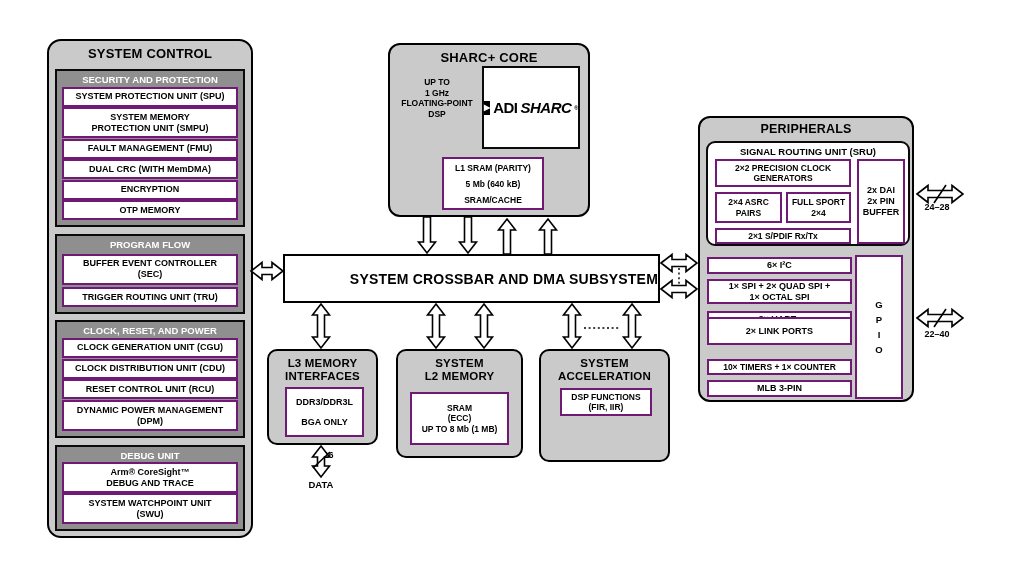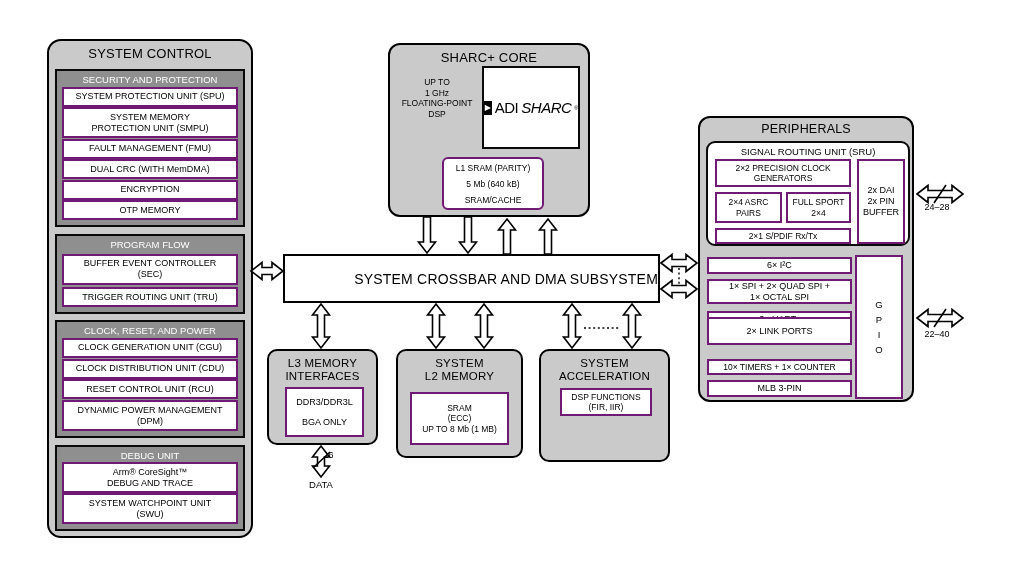--- a/index.html
+++ b/index.html
@@ -1,17 +1,17 @@
 <!DOCTYPE html>
 <html><head>
 <meta charset="utf-8">
 <style>
   html,body{margin:0;padding:0;background:#fff;}
   .canvas{position:relative;width:1012px;height:569px;background:#fff;
-          font-family:"Liberation Sans",sans-serif;font-weight:normal;color:#000;overflow:hidden;}
+          font-family:"Liberation Sans",sans-serif;font-weight:bold;color:#000;overflow:hidden;}
   .abs{position:absolute;box-sizing:border-box;}
   .gray-block{background:#cacaca;border:2px solid #000;border-radius:14px;}
   .blk-title{text-align:center;font-size:13px;letter-spacing:.2px;padding-top:5px;}
   .blk-title.sm{font-size:11.5px;line-height:1.15;white-space:pre-line;padding-top:6px;}
   .group{background:#8f8f8f;border:2px solid #0a0a0a;display:flex;flex-direction:column;
          justify-content:space-between;padding:2px 5px 5px;}
   .hdr{color:#fff;font-size:9.5px;text-align:center;line-height:13px;}
   .wbox{background:#fff;border:2px solid #701a75;display:flex;align-items:center;justify-content:center;
         text-align:center;white-space:pre-line;font-size:9px;line-height:1.22;}
   .h1{height:16px;} .h2{height:27px;}
@@ -19,21 +19,21 @@
             font-size:14px;letter-spacing:.2px;}
   .sru{background:#fff;border:2px solid #0a0a0a;border-radius:9px;}
   .sru-title{text-align:center;font-size:9.5px;padding-top:3px;}
   .logo-box{background:#fff;border:2px solid #0a0a0a;display:flex;align-items:center;justify-content:center;gap:3px;}
   .adi-mark{display:inline-flex;width:14px;height:14px;background:#000;color:#fff;align-items:center;
             justify-content:center;font-size:8px;line-height:1;}
   .adi-txt{font-size:15px;letter-spacing:-0.5px;}
   .sharc-txt{font-size:15px;font-style:italic;letter-spacing:-0.5px;}
   .reg{font-size:5px;vertical-align:top;}
   .spec{font-size:8.5px;text-align:center;line-height:1.25;white-space:pre-line;}
-  .l1box{line-height:16px;font-size:8.5px;border-radius:6px;}
+  .l1box{line-height:16px;font-size:8.5px;}
   .lbl{font-size:9px;text-align:center;white-space:pre-line;}
   .gpio{letter-spacing:0;line-height:15px;font-size:9.5px;}
   svg.layer{position:absolute;left:0;top:0;pointer-events:none;}
   .arrow{fill:#fff;stroke:#000;stroke-width:1.6;stroke-linejoin:miter;}
   .slash{stroke:#000;stroke-width:1.6;fill:none;}
   .dot{stroke:#000;stroke-width:1.4;stroke-dasharray:2 2.6;fill:none;}
 </style>
 </head>
 <body>
 

